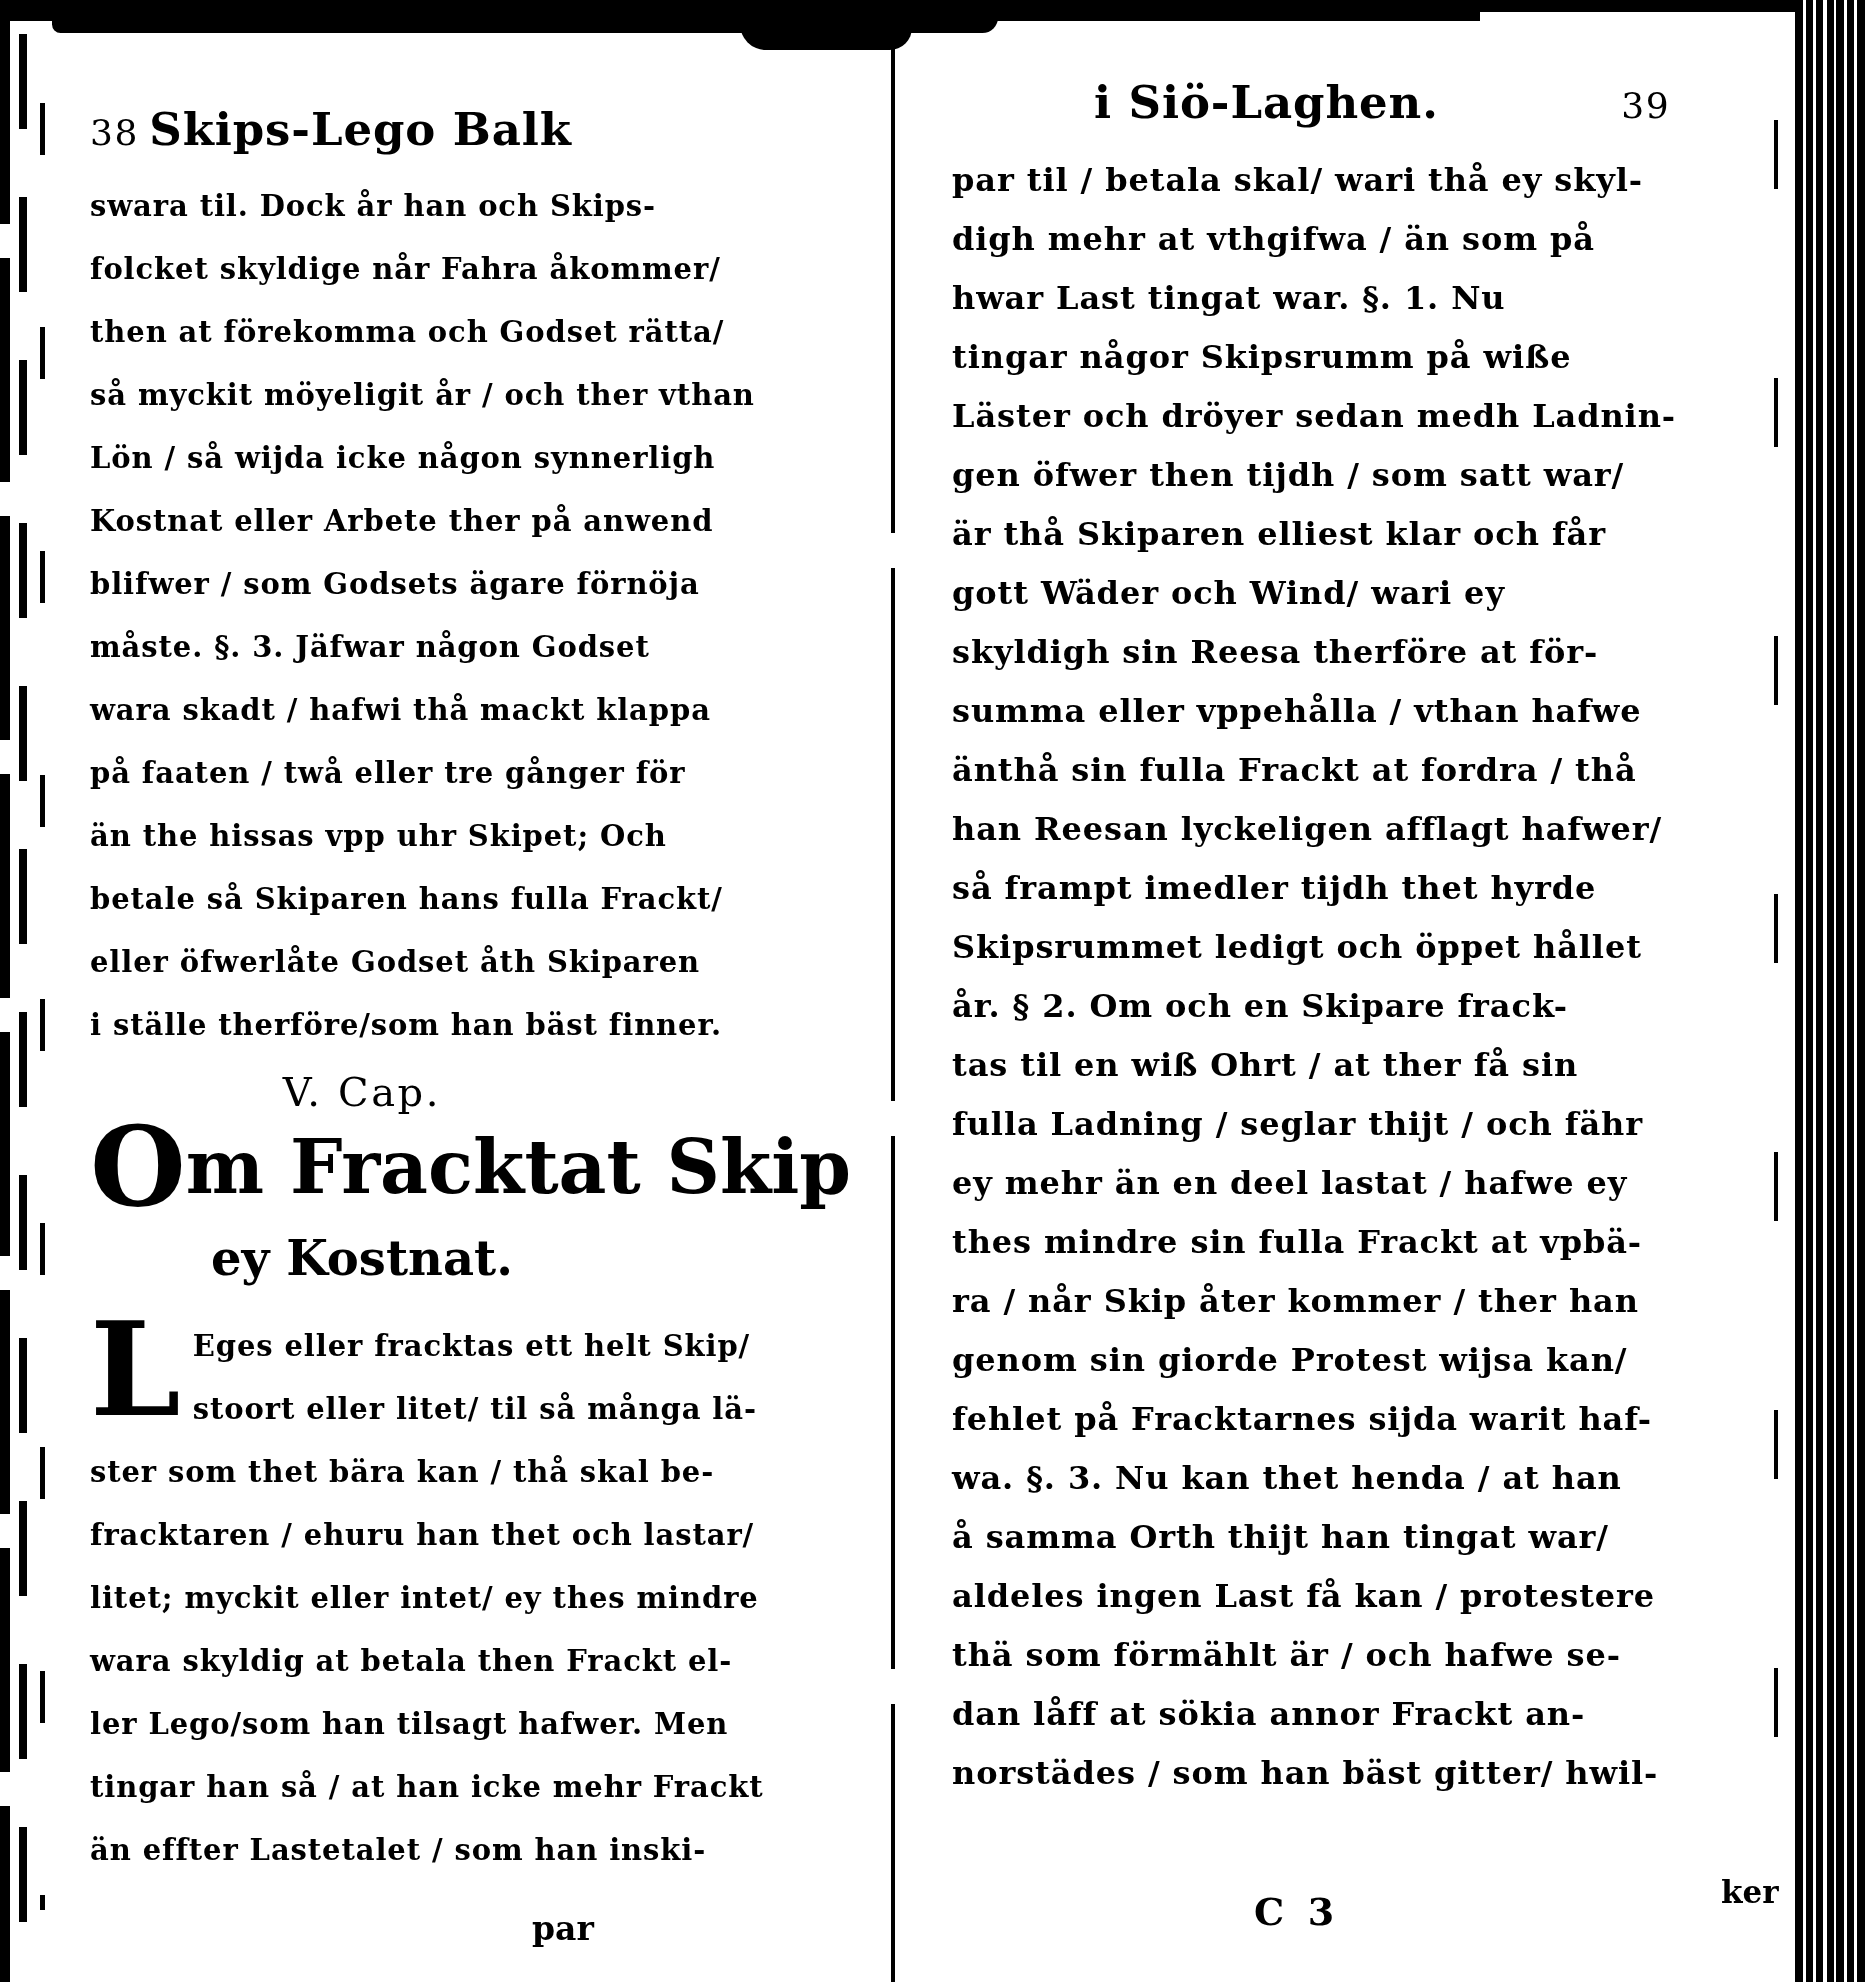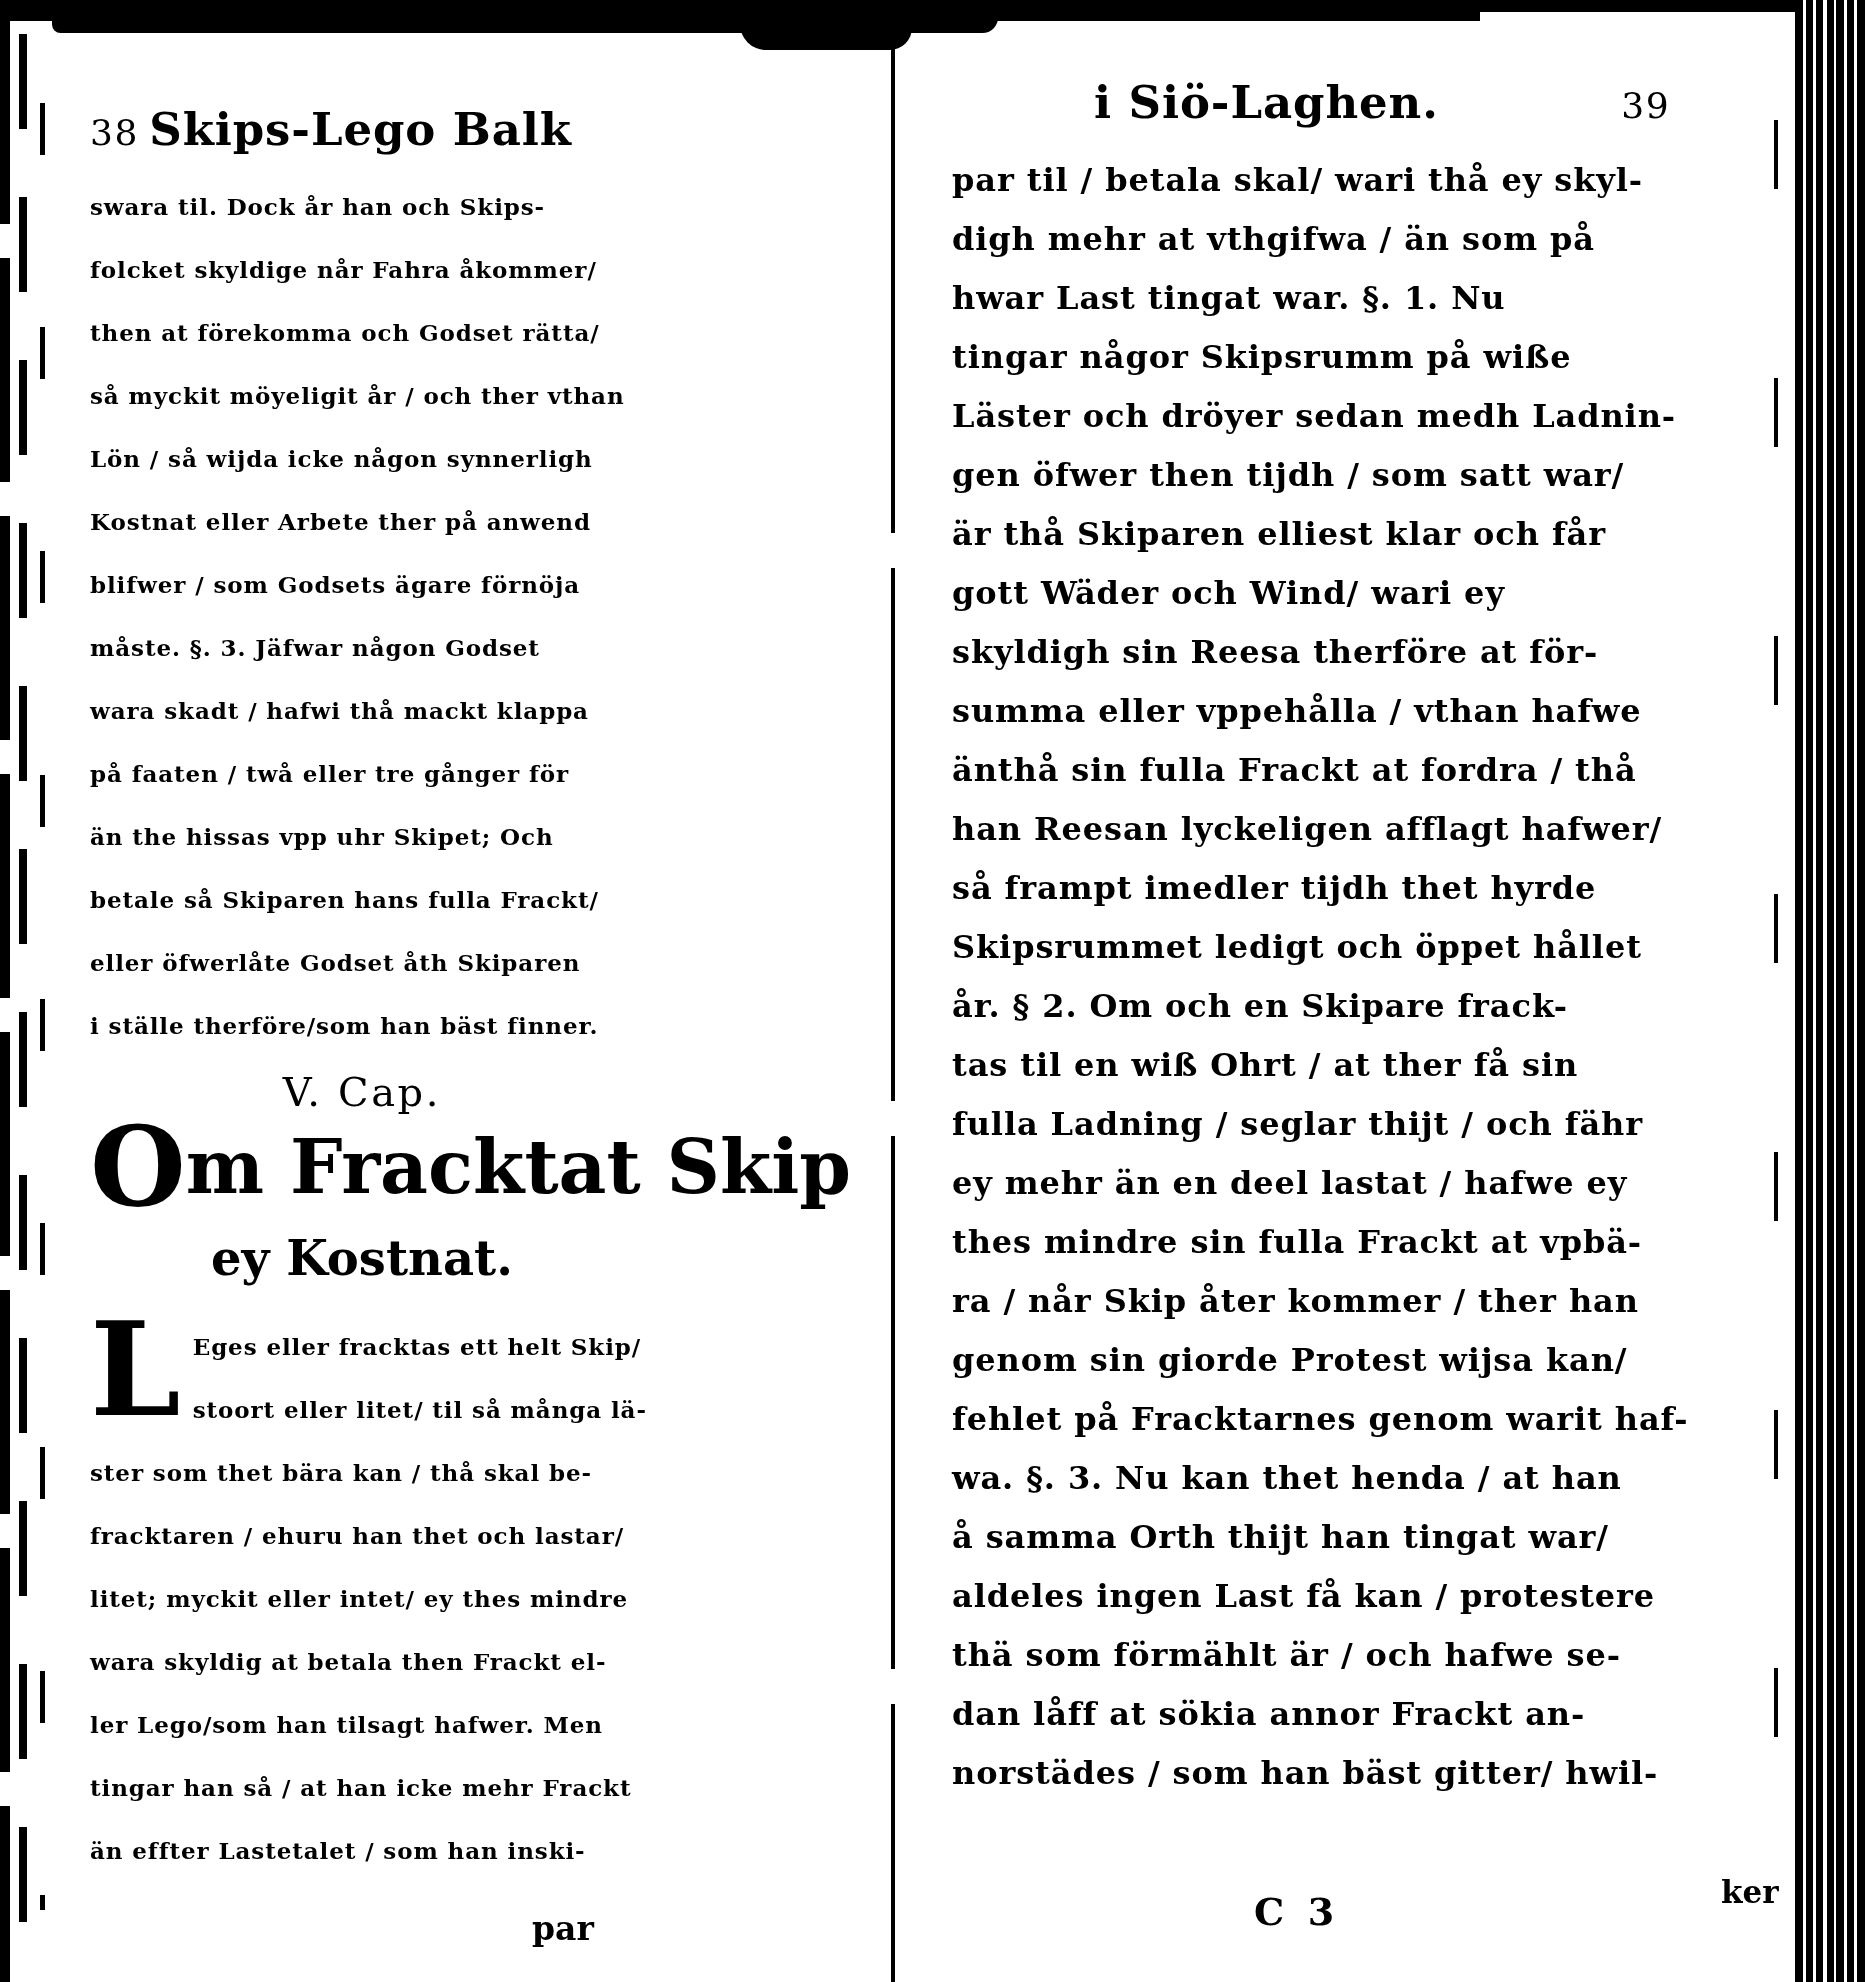--- a/index.html
+++ b/index.html
@@ -32,21 +32,21 @@
   .page{position:absolute;}
   #page-left{left:90px;top:103px;width:544px;}
   #page-right{left:922px;top:76px;width:757px;}
   .header-row{display:flex;align-items:baseline;}
   .pagenum{font-size:36px;letter-spacing:1.7px;}
   .running-title{font-weight:bold;font-size:45px;letter-spacing:0.9px;}
   #page-left .running-title{margin:0 auto;padding-right:52px;}
   #page-right .header-row{justify-content:space-between;padding:0 8.6px 0 172px;}
   .bodyline{white-space:nowrap;font-weight:bold;letter-spacing:0.9px;}
   #page-left .bodylines{margin-top:19px;}
-  #page-left .bodyline{font-size:23px;line-height:63px;}
+  #page-left .bodyline{font-size:29px;line-height:63px;}
   #page-right .bodylines{margin-top:22.4px;margin-left:30px;}
   #page-right .bodyline{font-size:32px;line-height:59px;}
   .cap-line{text-align:center;font-size:40px;font-weight:normal;letter-spacing:2.6px;margin-top:12px;font-family:"DejaVu Serif",serif;}
   .chapter-title{text-align:center;font-weight:bold;font-size:74px;line-height:95px;margin-top:5.2px;white-space:nowrap;}
   .chapter-initial{font-size:110px;line-height:69px;vertical-align:-12px;letter-spacing:0;}
   .chapter-sub{text-align:center;font-weight:bold;font-size:48px;line-height:69px;margin-top:8.6px;}
   .paragraph{margin-top:22.4px;}
   .dropcap{float:left;font-weight:bold;font-size:129px;line-height:102px;margin:3.4px 12px 0 0;}
   .paragraph .bodyline{font-size:29px;line-height:55px;}
   .catchword{position:absolute;font-weight:bold;}
@@ -138,21 +138,21 @@
         <div class="bodyline">han Reesan lyckeligen afflagt hafwer/</div>
         <div class="bodyline">så frampt imedler tijdh thet hyrde</div>
         <div class="bodyline">Skipsrummet ledigt och öppet hållet</div>
         <div class="bodyline">år. § 2. Om och en Skipare frack-</div>
         <div class="bodyline">tas til en wiß Ohrt / at ther få sin</div>
         <div class="bodyline">fulla Ladning / seglar thijt / och fähr</div>
         <div class="bodyline">ey mehr än en deel lastat / hafwe ey</div>
         <div class="bodyline">thes mindre sin fulla Frackt at vpbä-</div>
         <div class="bodyline">ra / når Skip åter kommer / ther han</div>
         <div class="bodyline">genom sin giorde Protest wijsa kan/</div>
-        <div class="bodyline">fehlet på Fracktarnes genom warit haf-</div>
+        <div class="bodyline">fehlet på Fracktarnes sijda warit haf-</div>
         <div class="bodyline">wa. §. 3. Nu kan thet henda / at han</div>
         <div class="bodyline">å samma Orth thijt han tingat war/</div>
         <div class="bodyline">aldeles ingen Last få kan / protestere</div>
         <div class="bodyline">thä som förmählt är / och hafwe se-</div>
         <div class="bodyline">dan låff at sökia annor Frackt an-</div>
         <div class="bodyline">norstädes / som han bäst gitter/ hwil-</div>
       </div>
   </div>
 
   <div class="catchword" id="catch-left">par</div>

